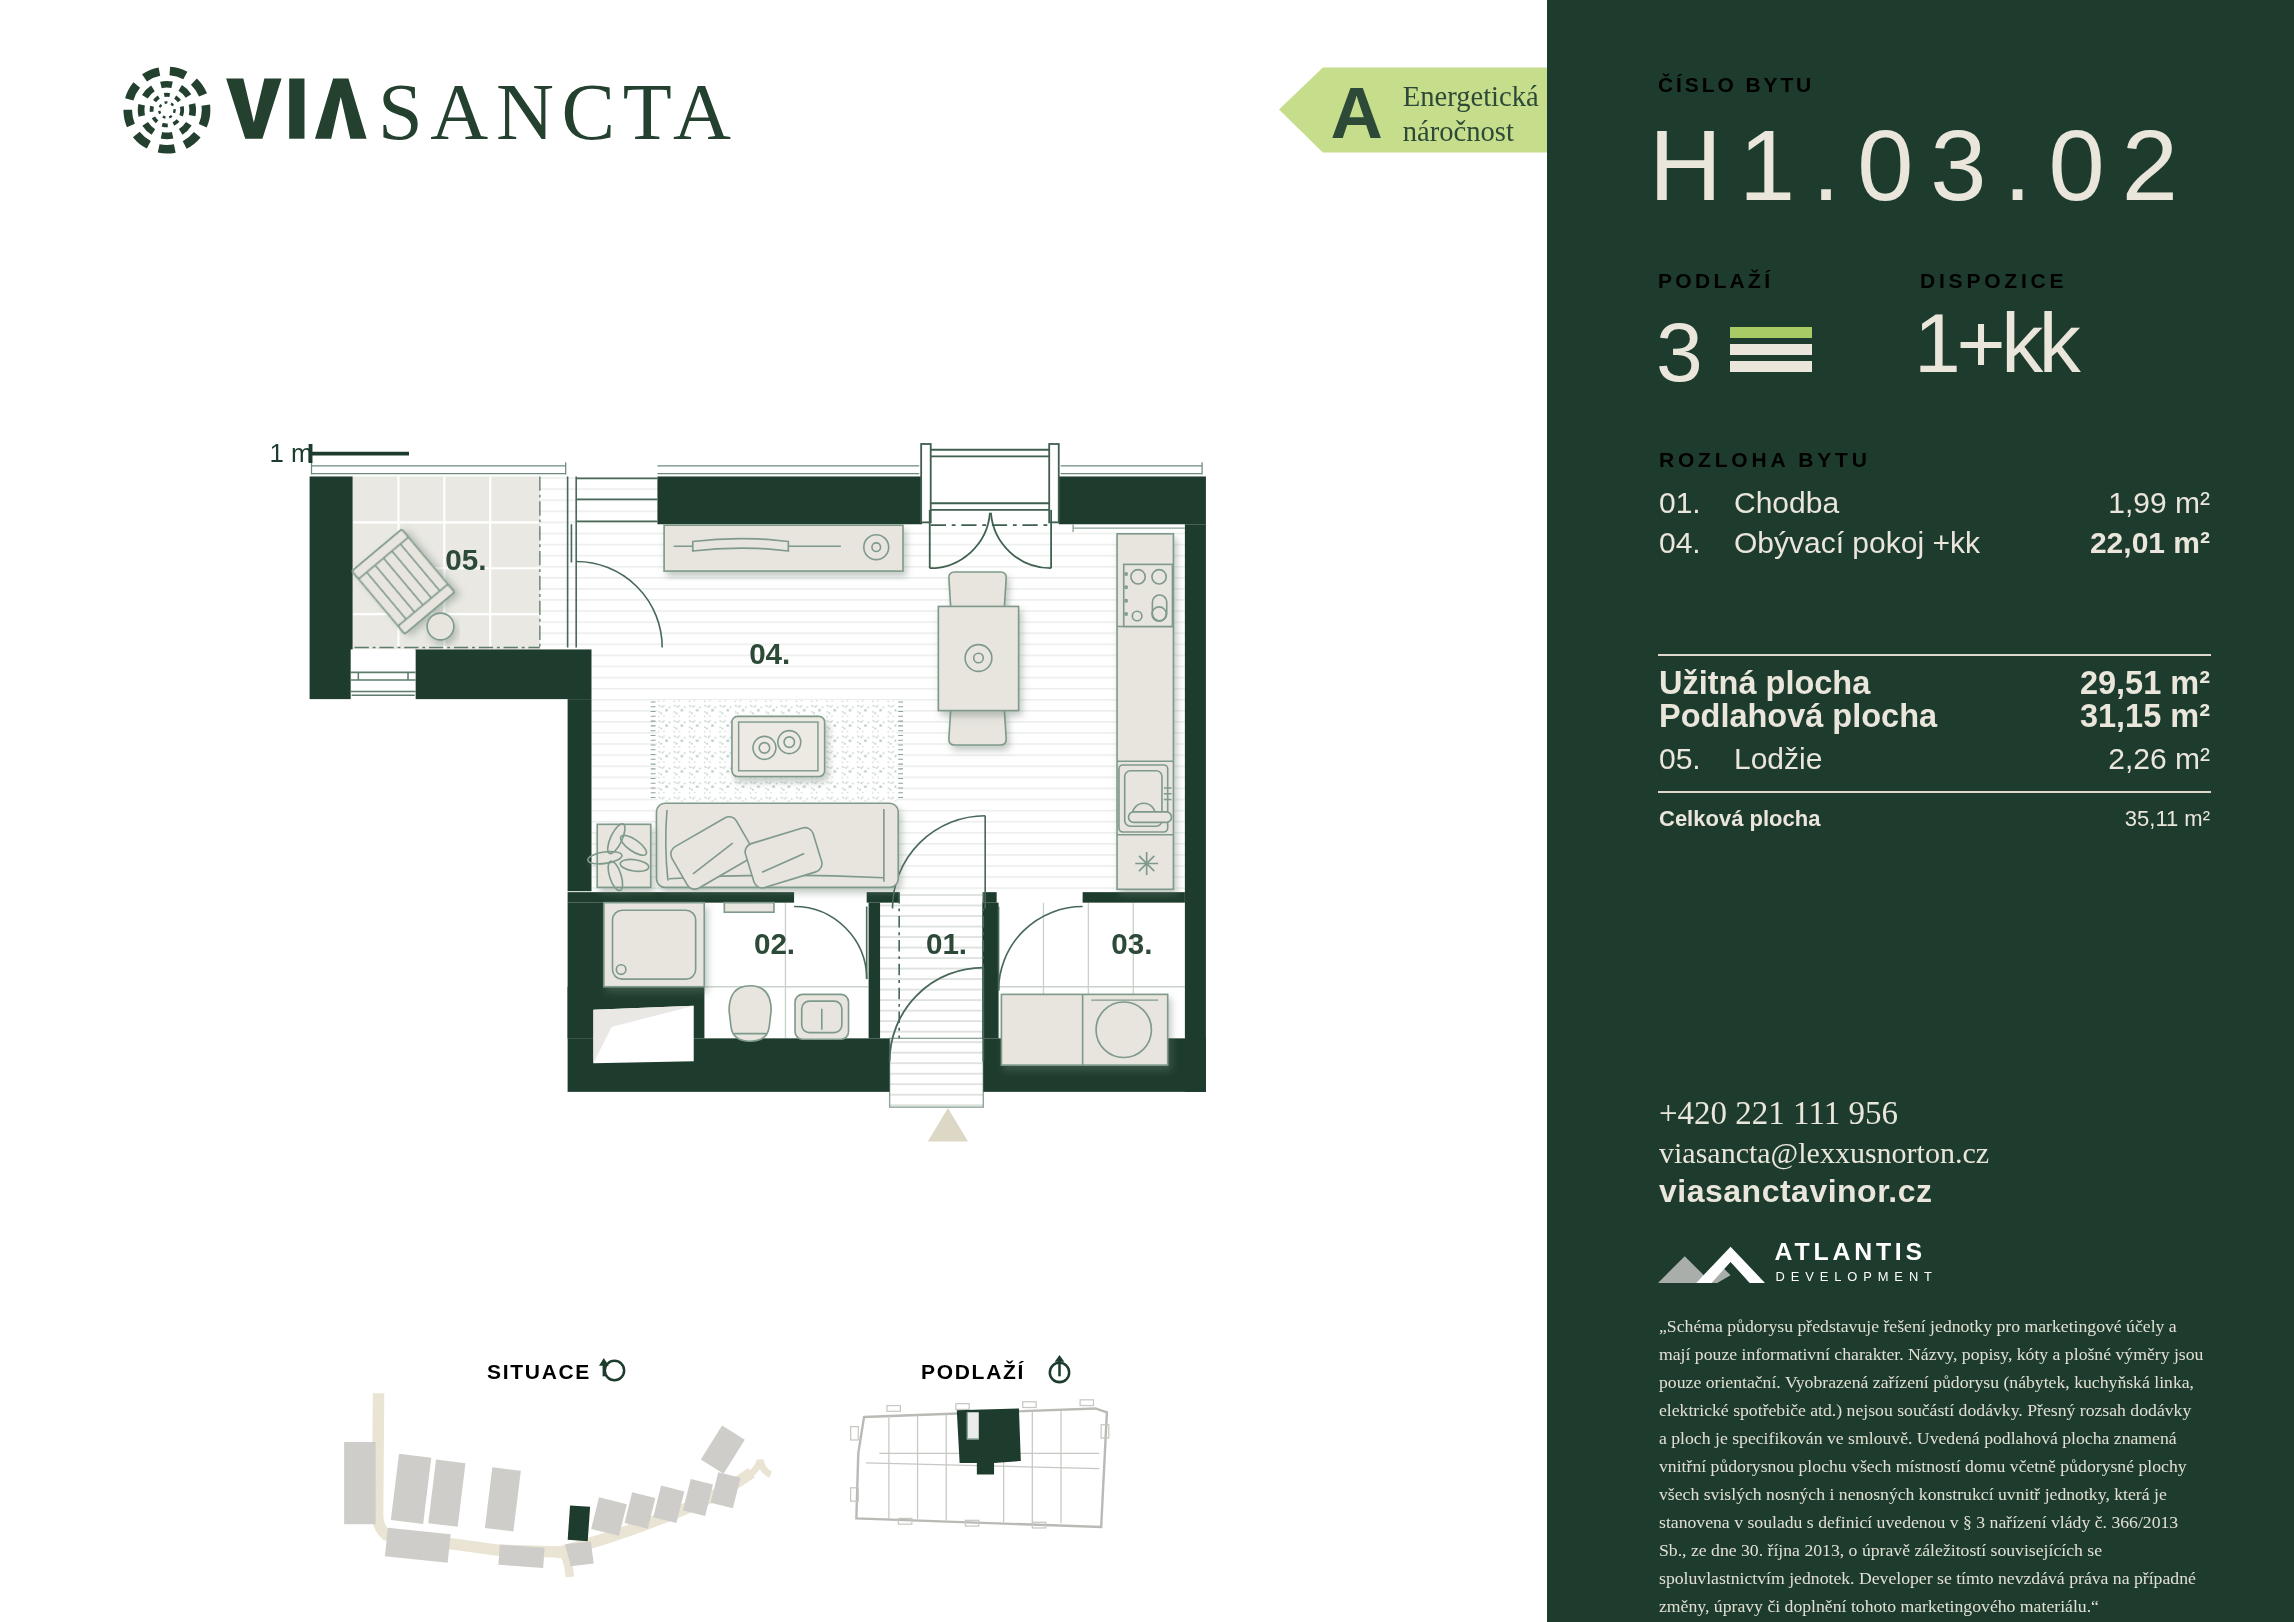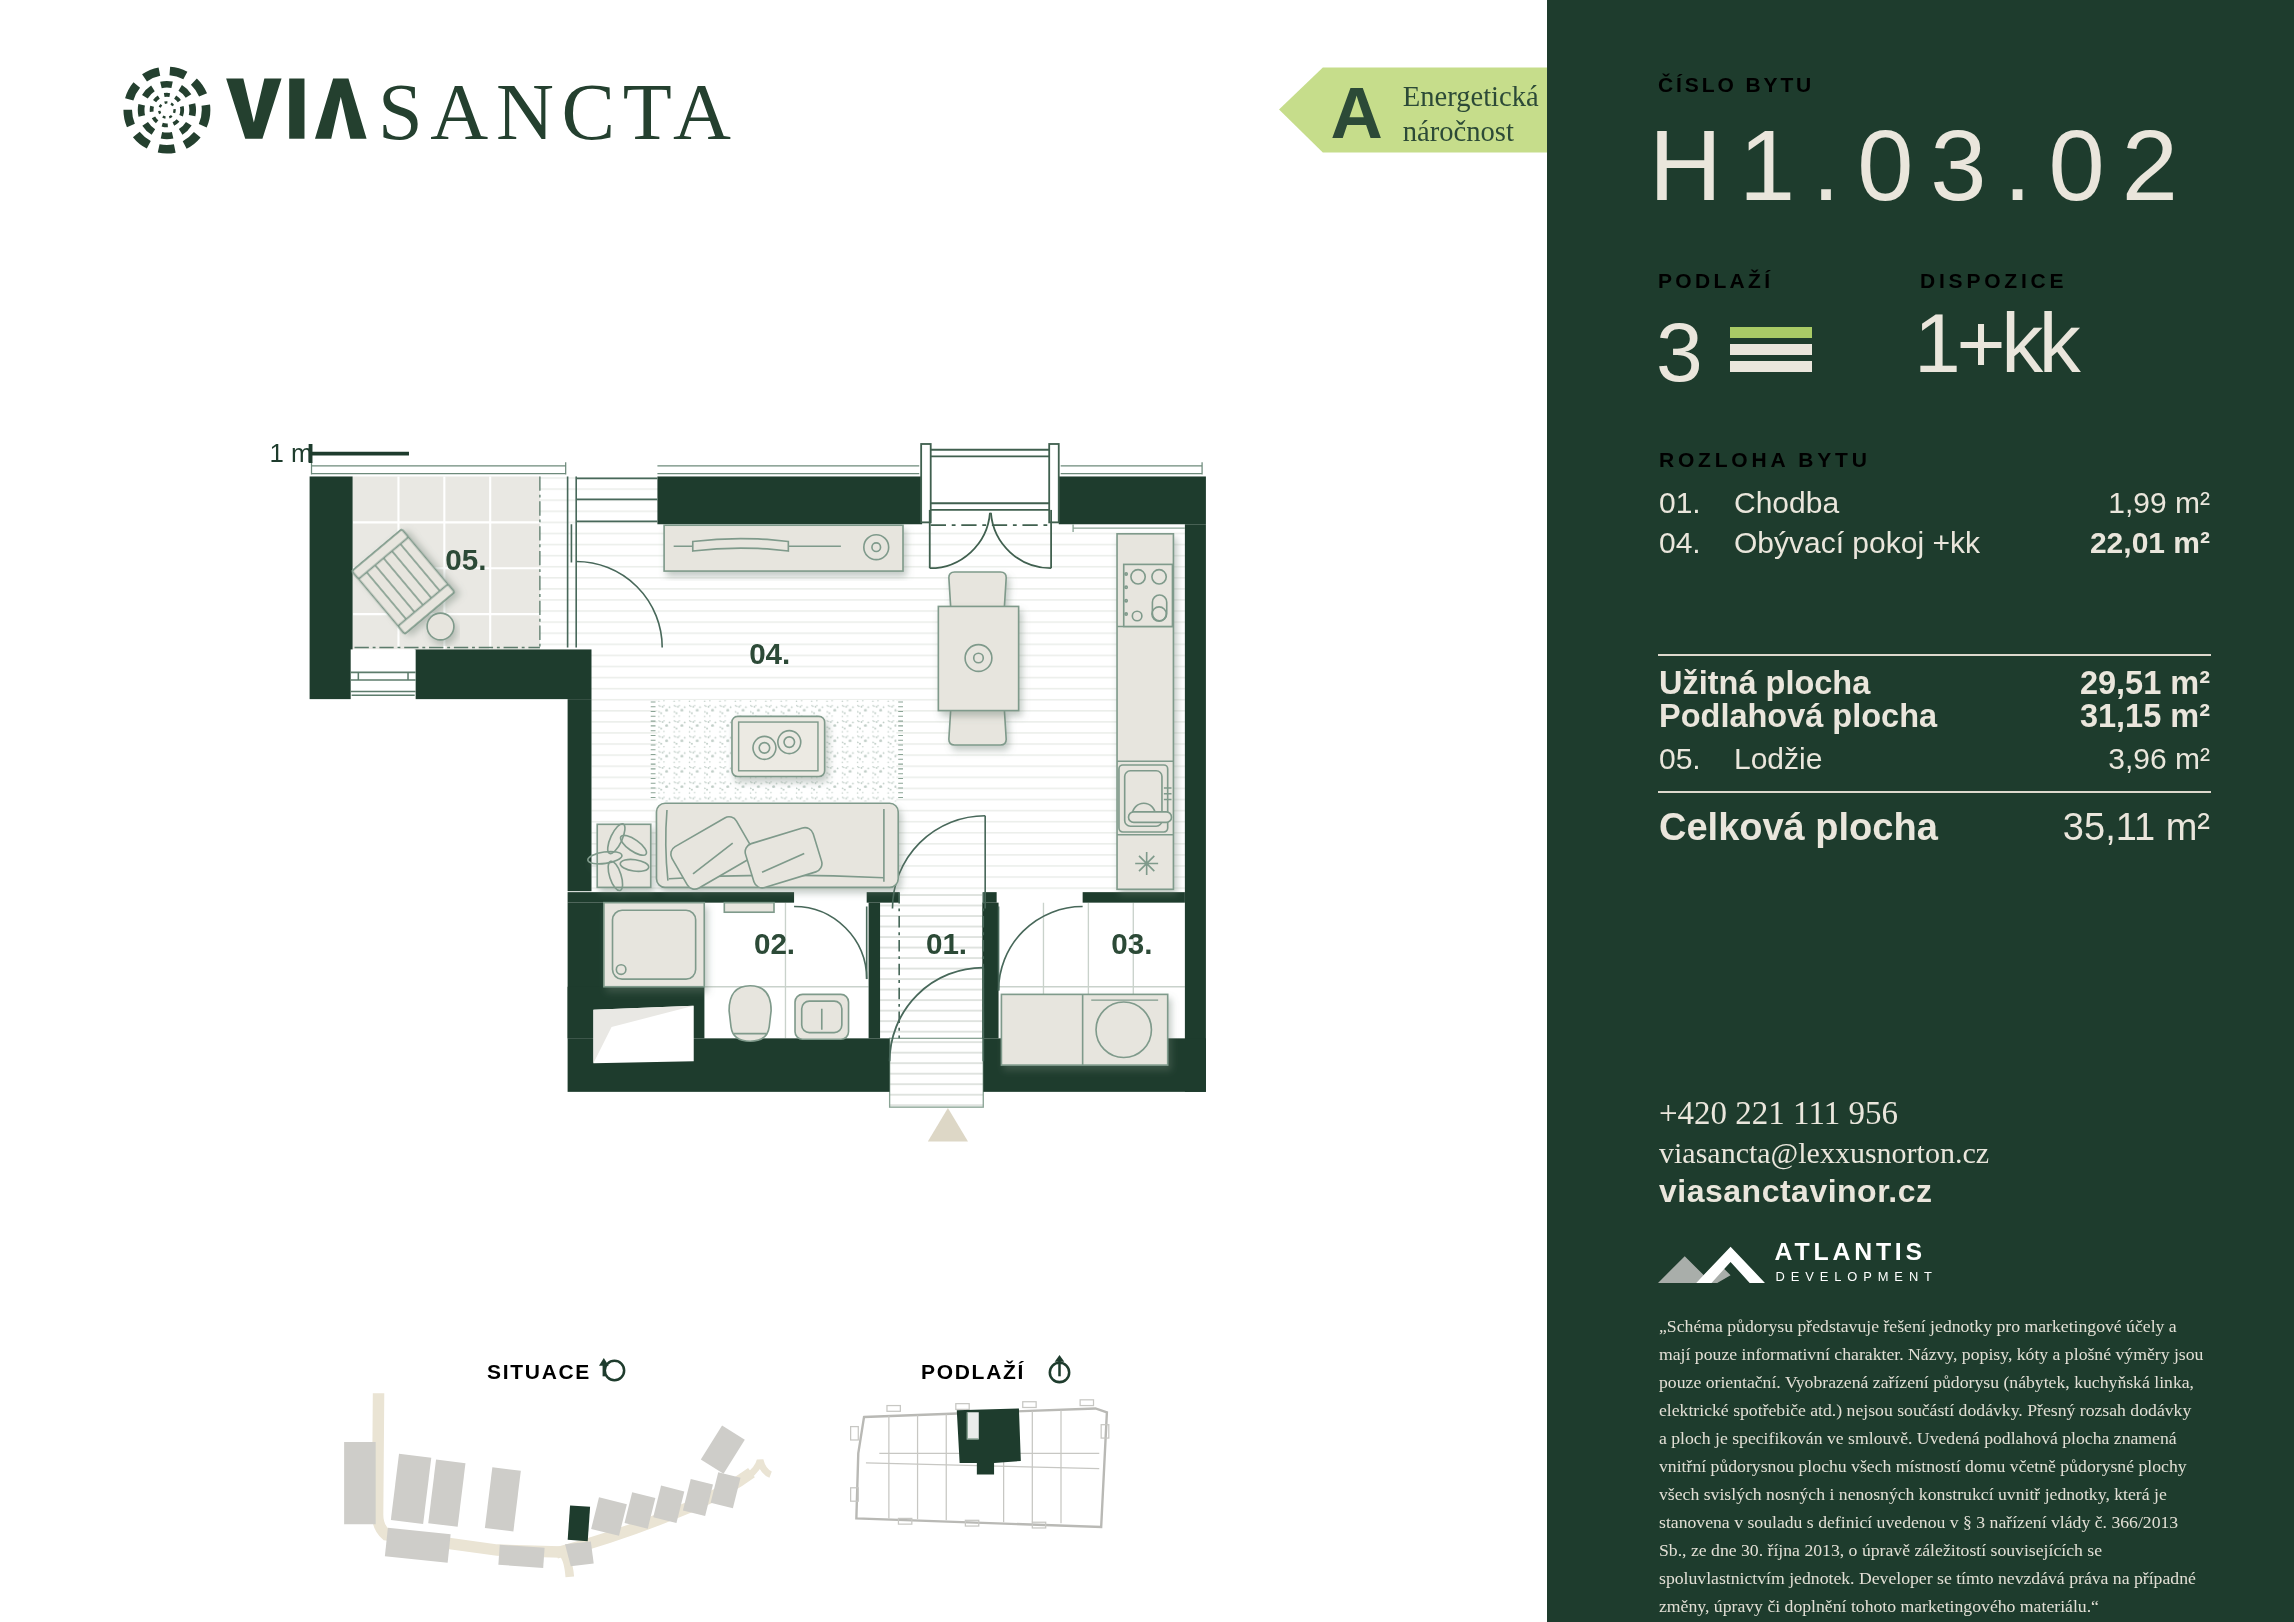--- a/index.html
+++ b/index.html
@@ -67,26 +67,26 @@
 </div>
 
 <div class="abs" style="left:1658px;top:654px;width:553px;height:1.9px;background:#ded9cd;"></div>
 
 <div class="abs cream" style="left:1659px;top:667px;width:551px;font-size:32.5px;font-weight:bold;line-height:33px;">
   <div>Užitná plocha<span style="float:right;">29,51 m²</span></div>
   <div>Podlahová plocha<span style="float:right;">31,15 m²</span></div>
 </div>
 
 <div class="abs cream" style="left:1659px;top:742px;width:551px;font-size:30px;">
-  <span style="display:inline-block;width:75px;">05.</span>Lodžie<span style="float:right;">3,96 m²</span>
+  <span style="display:inline-block;width:75px;">05.</span>Lodžie<span style="float:right;">2,26 m²</span>
 </div>
 
 <div class="abs" style="left:1658px;top:791px;width:553px;height:1.9px;background:#ded9cd;"></div>
 
-<div class="abs cream" style="left:1659px;top:806px;width:551px;font-size:38px;font-weight:bold;">
+<div class="abs cream" style="left:1659px;top:806px;width:551px;font-size:22px;font-weight:bold;">
   Celková plocha<span style="float:right;font-weight:normal;">35,11 m²</span>
 </div>
 
 <div class="abs cream" style="left:1659px;top:1095px;font-family:'Liberation Serif',serif;font-size:33px;">+420 221 111 956</div>
 
 <div class="abs cream" style="left:1659px;top:1136px;font-family:'Liberation Serif',serif;font-size:30px;">viasancta@lexxusnorton.cz</div>
 
 <div class="abs cream" style="left:1659px;top:1173px;font-size:32px;font-weight:bold;letter-spacing:0.5px;">viasanctavinor.cz</div>
 
 <div class="abs" style="left:1658px;top:1233px;width:382px;height:54px;">

